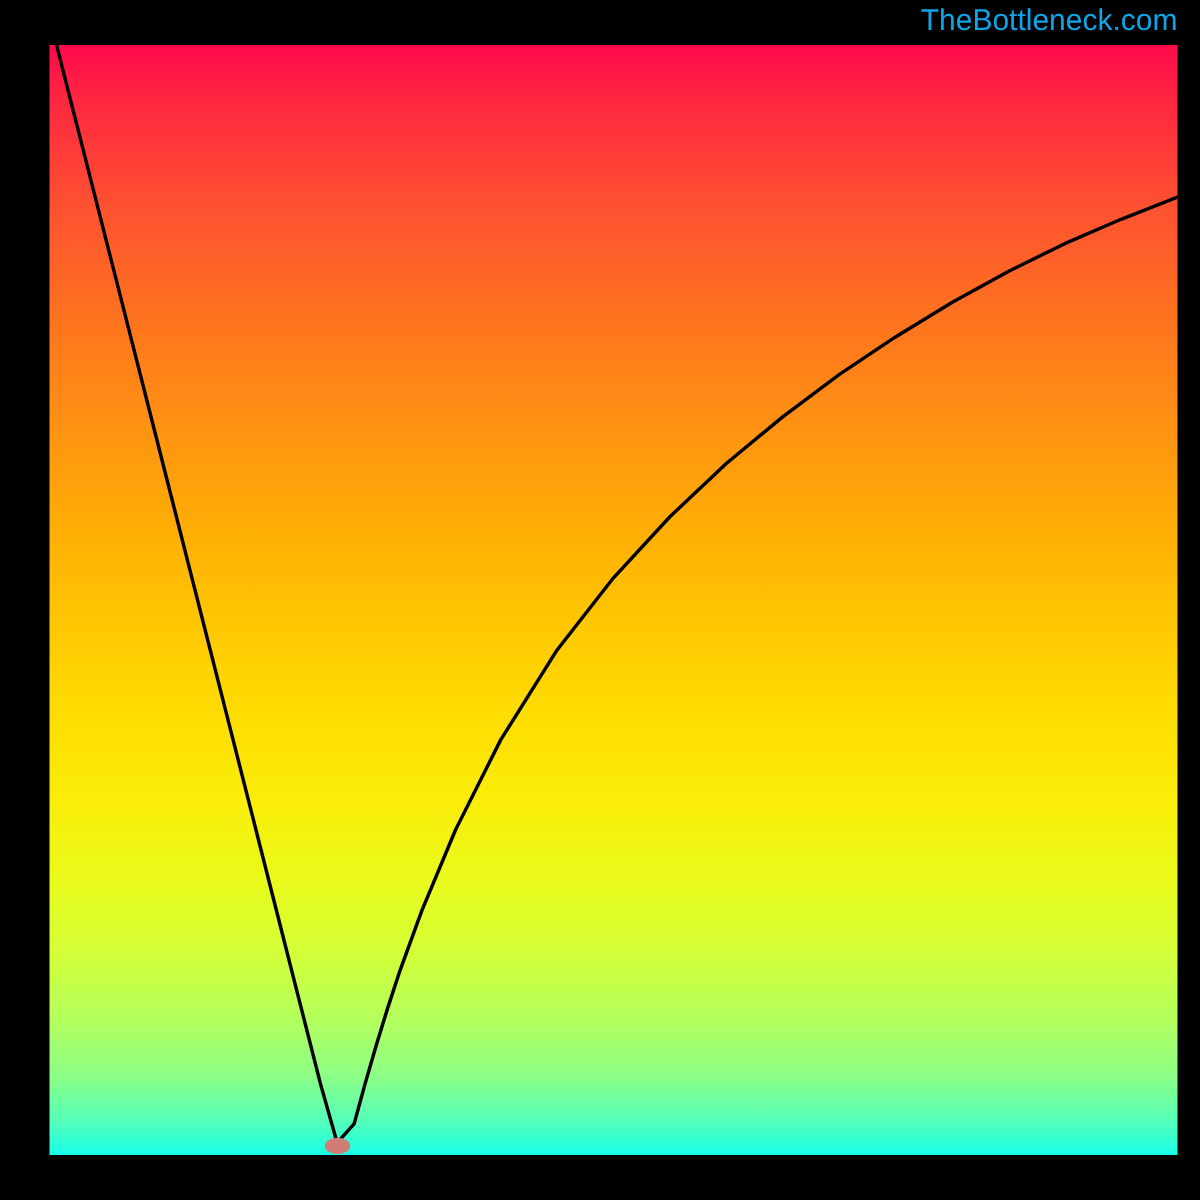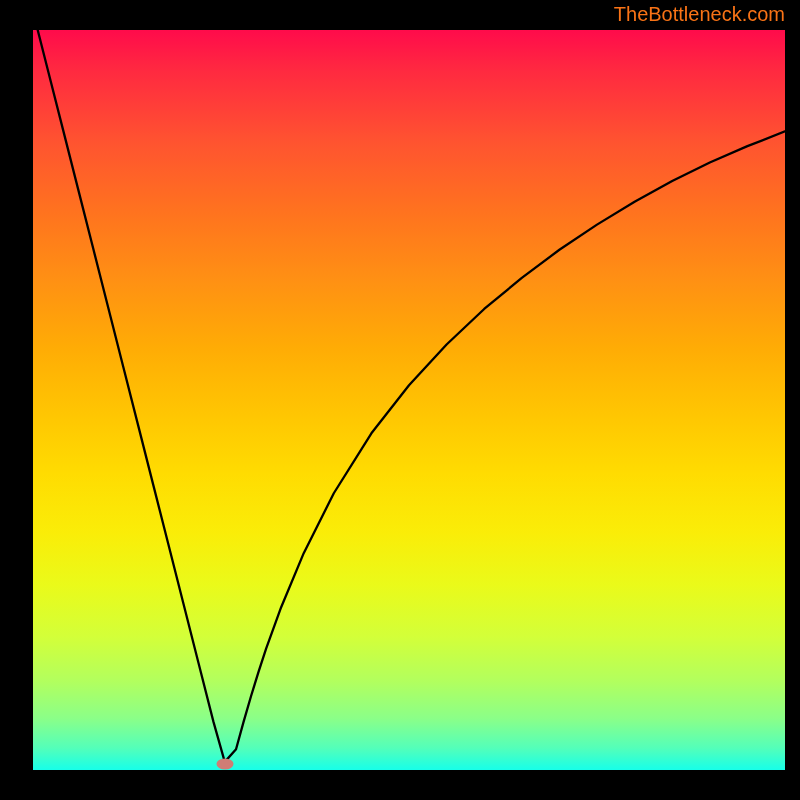--- a/index.html
+++ b/index.html
@@ -7,21 +7,21 @@
     width: 800px;
     height: 800px;
     background: #000;
     position: relative;
     font-family: Arial, sans-serif;
   }
   .watermark {
     position: absolute;
     top: 3px;
     right: 15px;
-    color: #f97316;
+    color: #0ea5e9;
     font-size: 20px;
     font-weight: 500;
     z-index: 10;
   }
   .plot-area {
     position: absolute;
     left: 33px;
     top: 30px;
     width: 752px;
     height: 740px;

